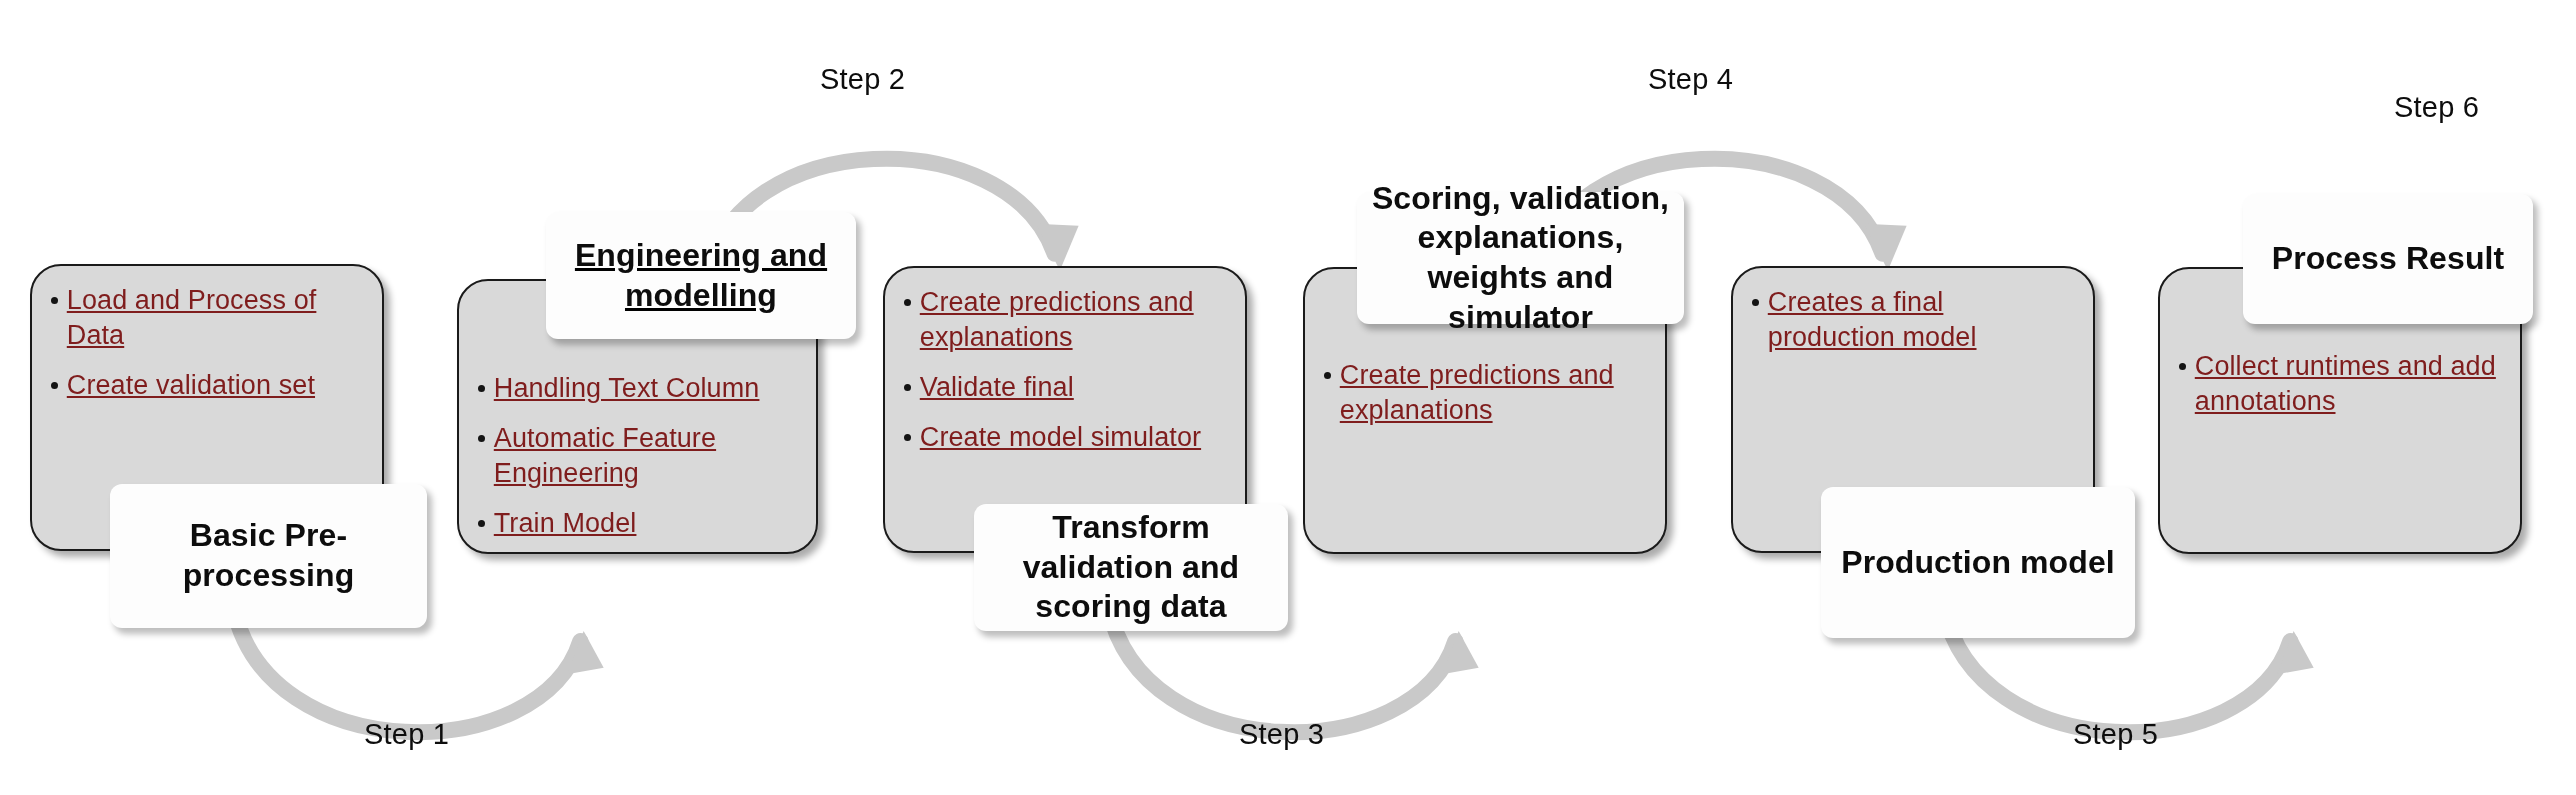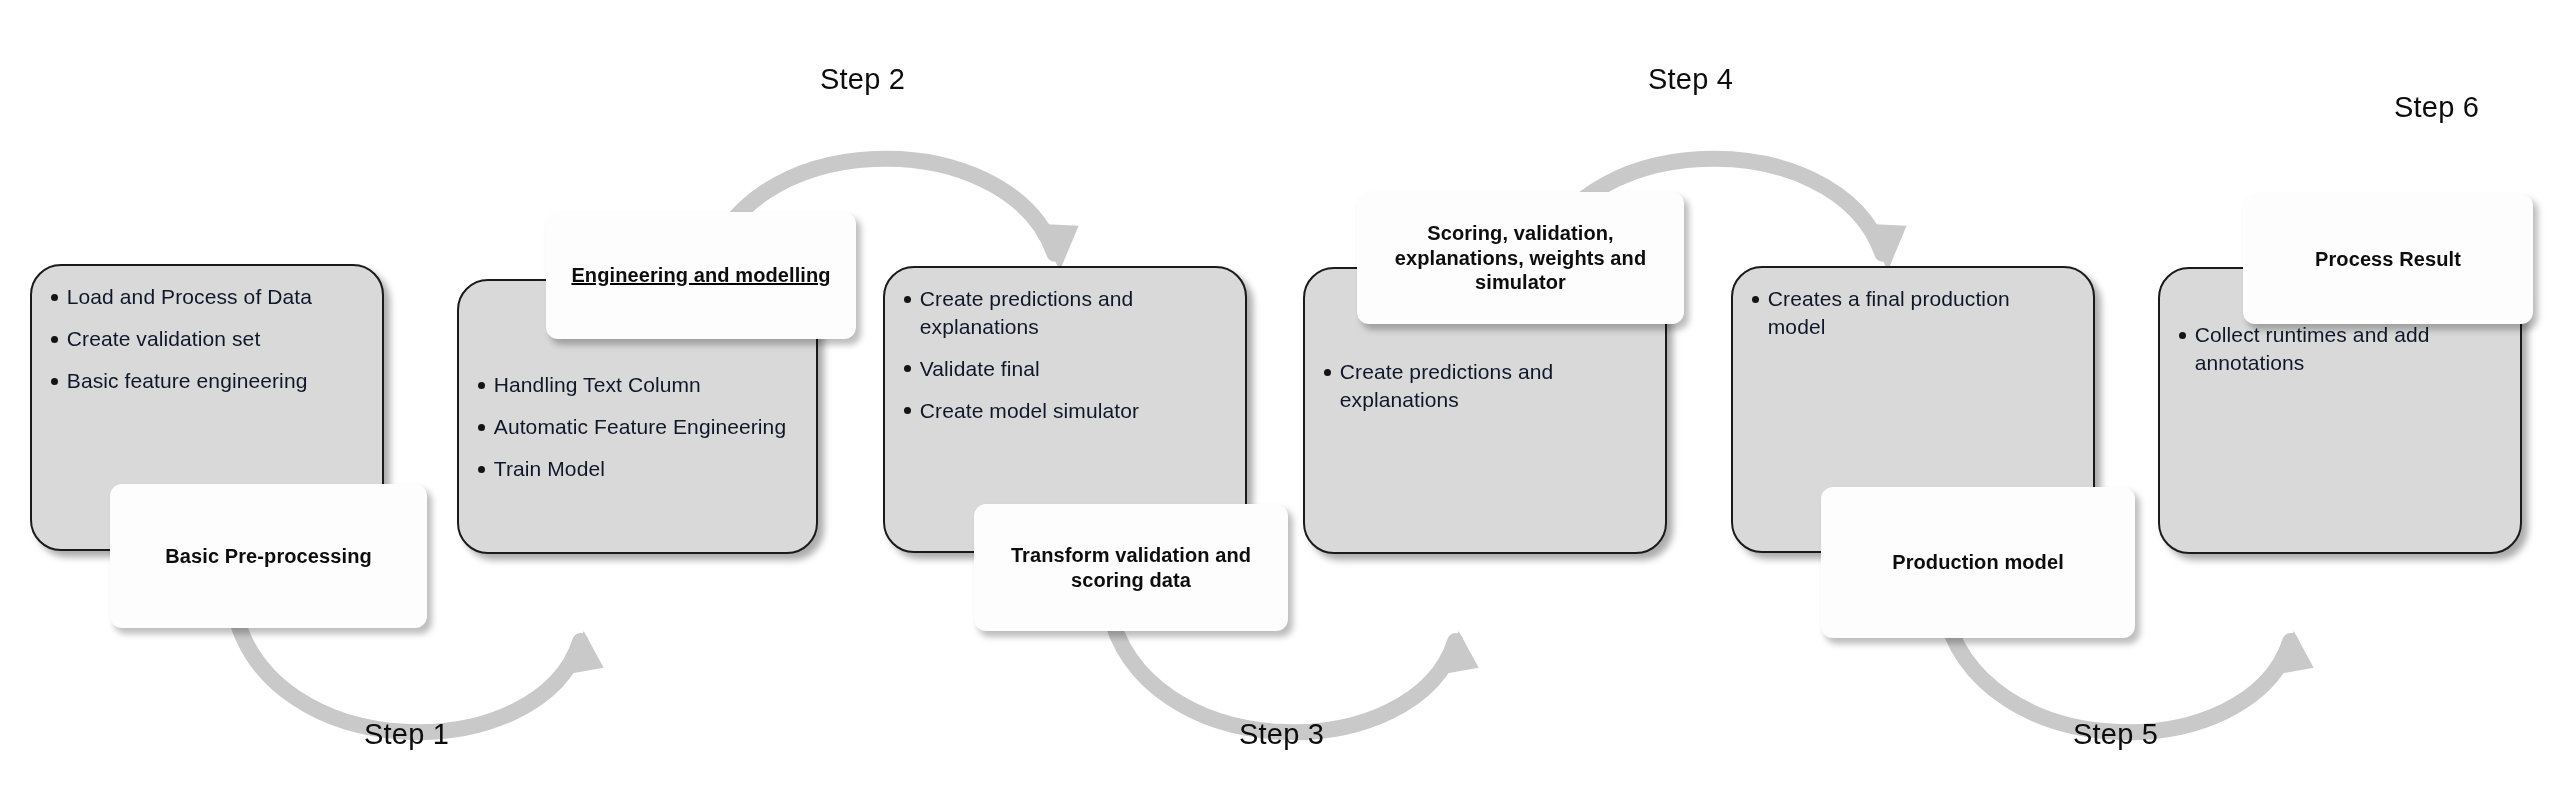--- a/index.html
+++ b/index.html
@@ -29,25 +29,26 @@
     padding: 17.4px 20px 17.4px 17.4px;
   }
   .bullets {
     list-style: none;
     margin: 0;
     padding: 0;
   }
   .bullets li {
     position: relative;
     padding-left: 17.4px;
-    font-size: 21px;
+    font-size: 27px;
     line-height: 1.30;
-    color: #0f172a;
+    color: #7f1d1d;
     margin-bottom: 14.7px;
     letter-spacing: 0.1px;
+    text-decoration: underline;
   }
   .bullets li:last-child { margin-bottom: 0; }
   .bullets li .dot {
     position: absolute;
     left: 1.3px;
     top: 0.50em;
     width: 7.3px;
     height: 7.3px;
     background: #141414;
     border-radius: 50%;
@@ -59,21 +60,21 @@
     background: #fdfdfd;
     border-radius: 12px;
     box-shadow: 4.7px 5.3px 6.7px rgba(0,0,0,0.26);
     display: flex;
     align-items: center;
     justify-content: center;
     text-align: center;
     padding: 6.7px 10.7px;
   }
   .label-card span {
-    font-size: 20px;
+    font-size: 32px;
     font-weight: bold;
     line-height: 1.24;
     color: #0d0d0d;
     letter-spacing: 0.1px;
   }
   
   .step-caption {
     position: absolute;
     font-size: 29px;
     color: #0d0d0d;
@@ -115,21 +116,20 @@
 
   <svg class="arc-svg" style="left:1930px; top:601px; width:414px; height:180px;" viewBox="0 0 620 270">
     <path d="M 20 10 C 70 250, 480 250, 540 60" fill="none" stroke="#c9c9c9" stroke-width="24" stroke-linecap="round"></path>
     <path d="M 520 110 L 545 45 L 575 100 Z" fill="#c9c9c9"></path>
   </svg>
 
   <div class="proc-box" style="left:30px; top:264px; width:354px; height:287px;">
     <ul class="bullets">
       <li><span class="dot"></span><span>Load and Process of Data</span></li>
       <li><span class="dot"></span><span>Create validation set</span></li>
-      <li><span class="dot"></span><span>Basic feature engineering</span></li>
     </ul>
   </div>
 
   <div class="proc-box" style="left:457px; top:279px; width:361px; height:275px;">
     <ul class="bullets" style="margin-top:73px;">
       <li><span class="dot"></span><span>Handling Text Column</span></li>
       <li><span class="dot"></span><span>Automatic Feature Engineering</span></li>
       <li><span class="dot"></span><span>Train Model</span></li>
     </ul>
   </div>
@@ -148,21 +148,21 @@
     </ul>
   </div>
 
   <div class="proc-box" style="left:1731px; top:266px; width:364px; height:287px;">
     <ul class="bullets">
       <li><span class="dot"></span><span>Creates a final production model</span></li>
     </ul>
   </div>
 
   <div class="proc-box" style="left:2158px; top:267px; width:364px; height:287px;">
-    <ul class="bullets" style="margin-top:35px;">
+    <ul class="bullets" style="margin-top:63px;">
       <li><span class="dot"></span><span>Collect runtimes and add annotations</span></li>
     </ul>
   </div>
 
   <div class="label-card" style="left:110px; top:484px; width:317px; height:144px;">
     <span>Basic Pre-processing</span>
   </div>
 
   <div class="label-card" style="left:546px; top:212px; width:310px; height:127px;text-decoration:underline;">
     <span>Engineering and modelling</span>

